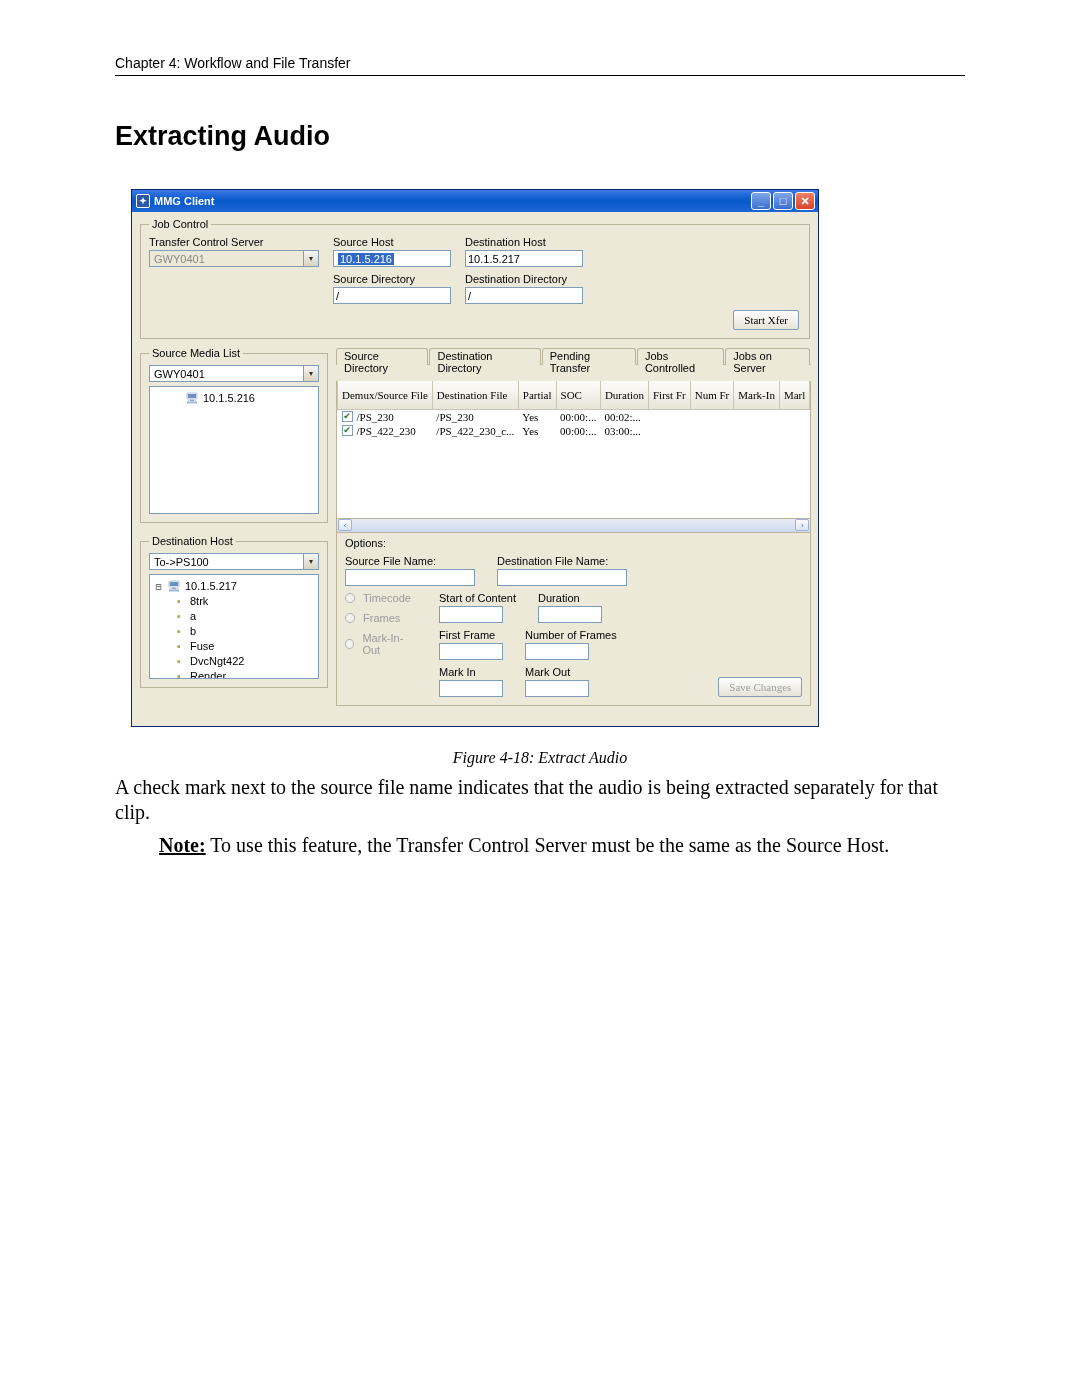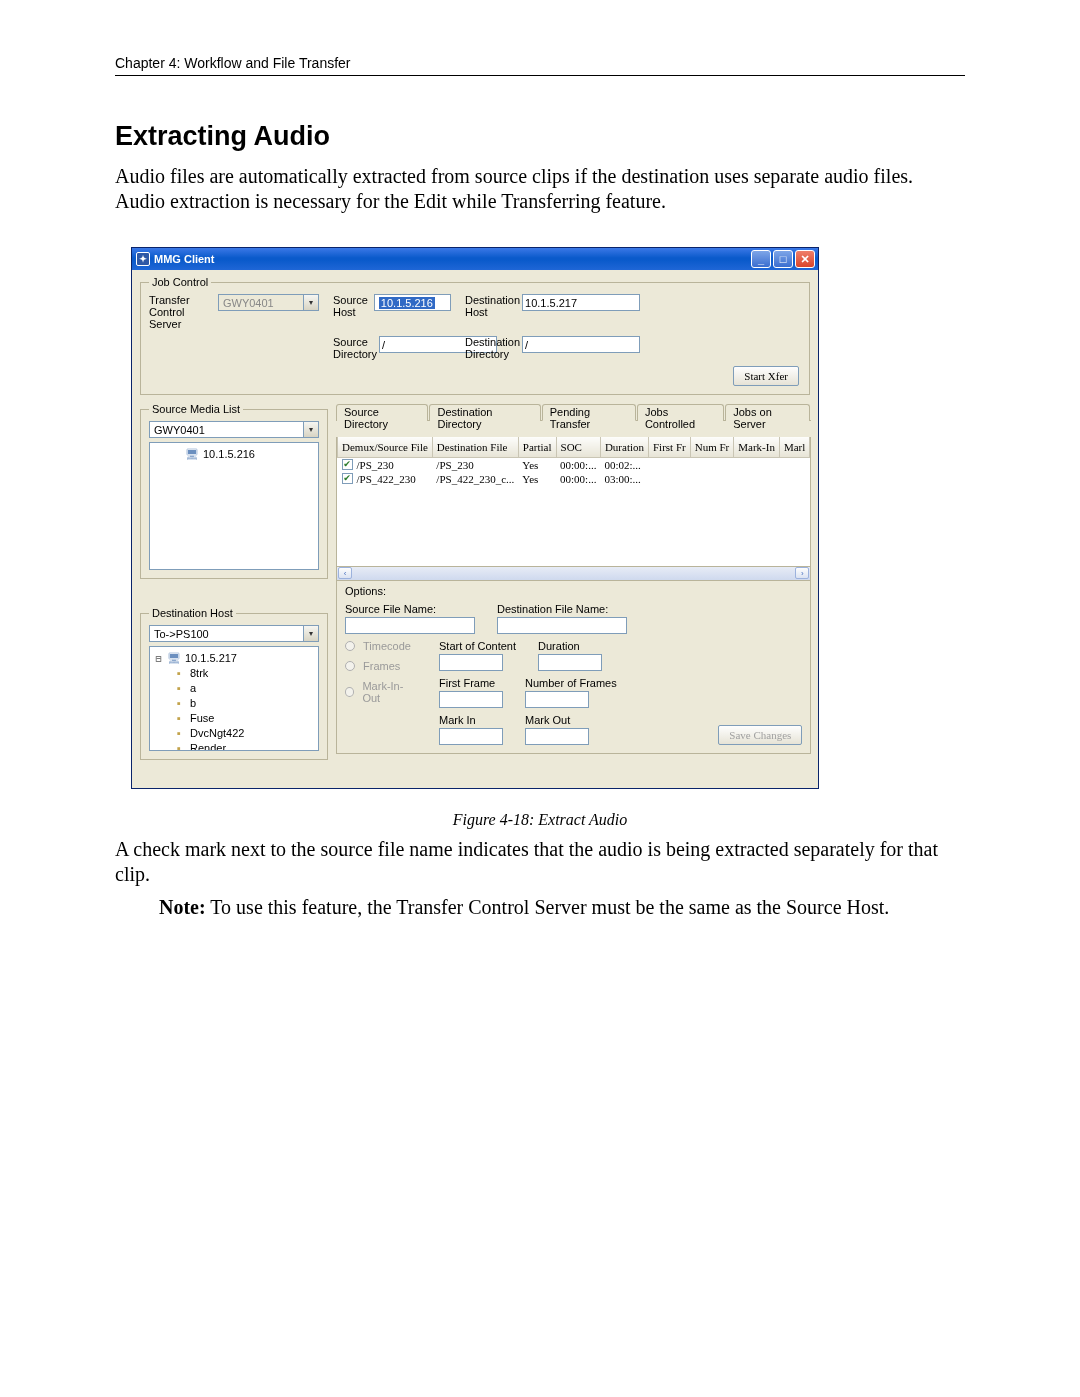--- a/index.html
+++ b/index.html
@@ -29,21 +29,21 @@
     font-family: Arial, Helvetica, sans-serif;
     font-size: 27px;
     font-weight: bold;
     margin-bottom: 12px;
   }
   .body-text {
     font-size: 20px;
     line-height: 1.25;
     margin-bottom: 8px;
   }
-  .body-text .bold { font-weight: bold; }
+  .body-text .bold { font-weight: bold; text-decoration: underline; }
   .caption {
     text-align: center;
     font-style: italic;
     font-size: 16px;
     margin: 12px 0 8px 0;
   }
   .indent { margin-left: 44px; }
   .ftr {
     margin-top: auto;
     display: flex;
@@ -100,21 +100,21 @@
   }
 
   fieldset.job, fieldset.sml, fieldset.dh {
     border: 1px solid #b9b49a;
     padding: 6px 8px 8px 8px;
     margin-bottom: 8px;
   }
   fieldset legend { padding: 0 3px; font-size: 11px; }
 
   .job-row { display:flex; gap: 14px; }
-  .col { display:flex; flex-direction:row; gap:2px; }
+  .col { display:flex; flex-direction:column; gap:2px; }
   .lbl { font-size: 11px; }
   input.txt, .combo {
     background: #fff;
     border: 1px solid #7f9db9;
     height: 17px;
     font: 11px Tahoma, Arial, sans-serif;
     padding: 0 2px;
   }
   input.txt[disabled], .combo.disabled {
     background: #ece9d8;
@@ -140,21 +140,21 @@
     border-radius: 2px;
     height: 20px;
     padding: 0 10px;
     font: 11px Tahoma;
   }
   .btn.disabled { color:#a0a0a0; }
 
   .startxfer-row { display:flex; justify-content:flex-end; margin-top:6px; padding-right:2px;}
 
   .lower { display:flex; gap:8px; }
-  .left-col { width: 190px; display:flex; flex-direction:column; gap:20px; }
+  .left-col { width: 190px; display:flex; flex-direction:column; gap:4px; }
 
   .tree {
     background:#fff;
     border:1px solid #7f9db9;
     height: 128px;
     padding:4px 4px;
     overflow:hidden;
   }
   .tree-node { display:flex; align-items:center; gap:4px; line-height:15px; white-space:nowrap;}
   .tree-node .twisty { width:9px;text-align:center;font-family:monospace;font-size:10px;color:#555;}
@@ -183,21 +183,21 @@
   .grid-wrap { border:1px solid #b9b49a; border-top:none; background:#fff; }
   table.grid { width:100%; border-collapse:collapse; font:11px Tahoma; }
   table.grid th {
     background: linear-gradient(#fdfdfb,#e7e4d6);
     border: 1px solid #c9c5b4;
     border-top:none;
     font-weight: normal;
     text-align: left;
     padding: 1px 4px;
     white-space:nowrap;
-    height:20px;
+    height:28px;
   }
   table.grid td { padding: 1px 4px; white-space:nowrap; }
   .grid-body-spacer { height: 80px; }
   .checkbox-cell { display:flex; align-items:center; gap:4px; }
   .chk {
     width:11px;height:11px;border:1px solid #7f9db9;background:#fff;
     display:inline-flex;align-items:center;justify-content:center;
     font-size:9px;color:#2a7a2a;line-height:9px;
   }
 
@@ -225,21 +225,20 @@
   .sm-input { width:64px; }
   .fname-input { width:130px; }
 </style>
 </head>
 <body>
 
 <div class="page">
   <div class="hdr">Chapter 4: Workflow and File Transfer</div>
 
   <h2 class="title">Extracting Audio</h2>
-  <p class="body-text">Audio files are automatically extracted from source clips if the destination uses separate audio files. Audio extraction is necessary for the Edit while Transferring feature.</p>
 
   <div class="win">
     <div class="titlebar">
       <span class="app-icon">✦</span>
       <span>MMG Client</span>
       <span class="spacer"></span>
       <span class="winbtn">_</span>
       <span class="winbtn">□</span>
       <span class="winbtn close">✕</span>
     </div>

